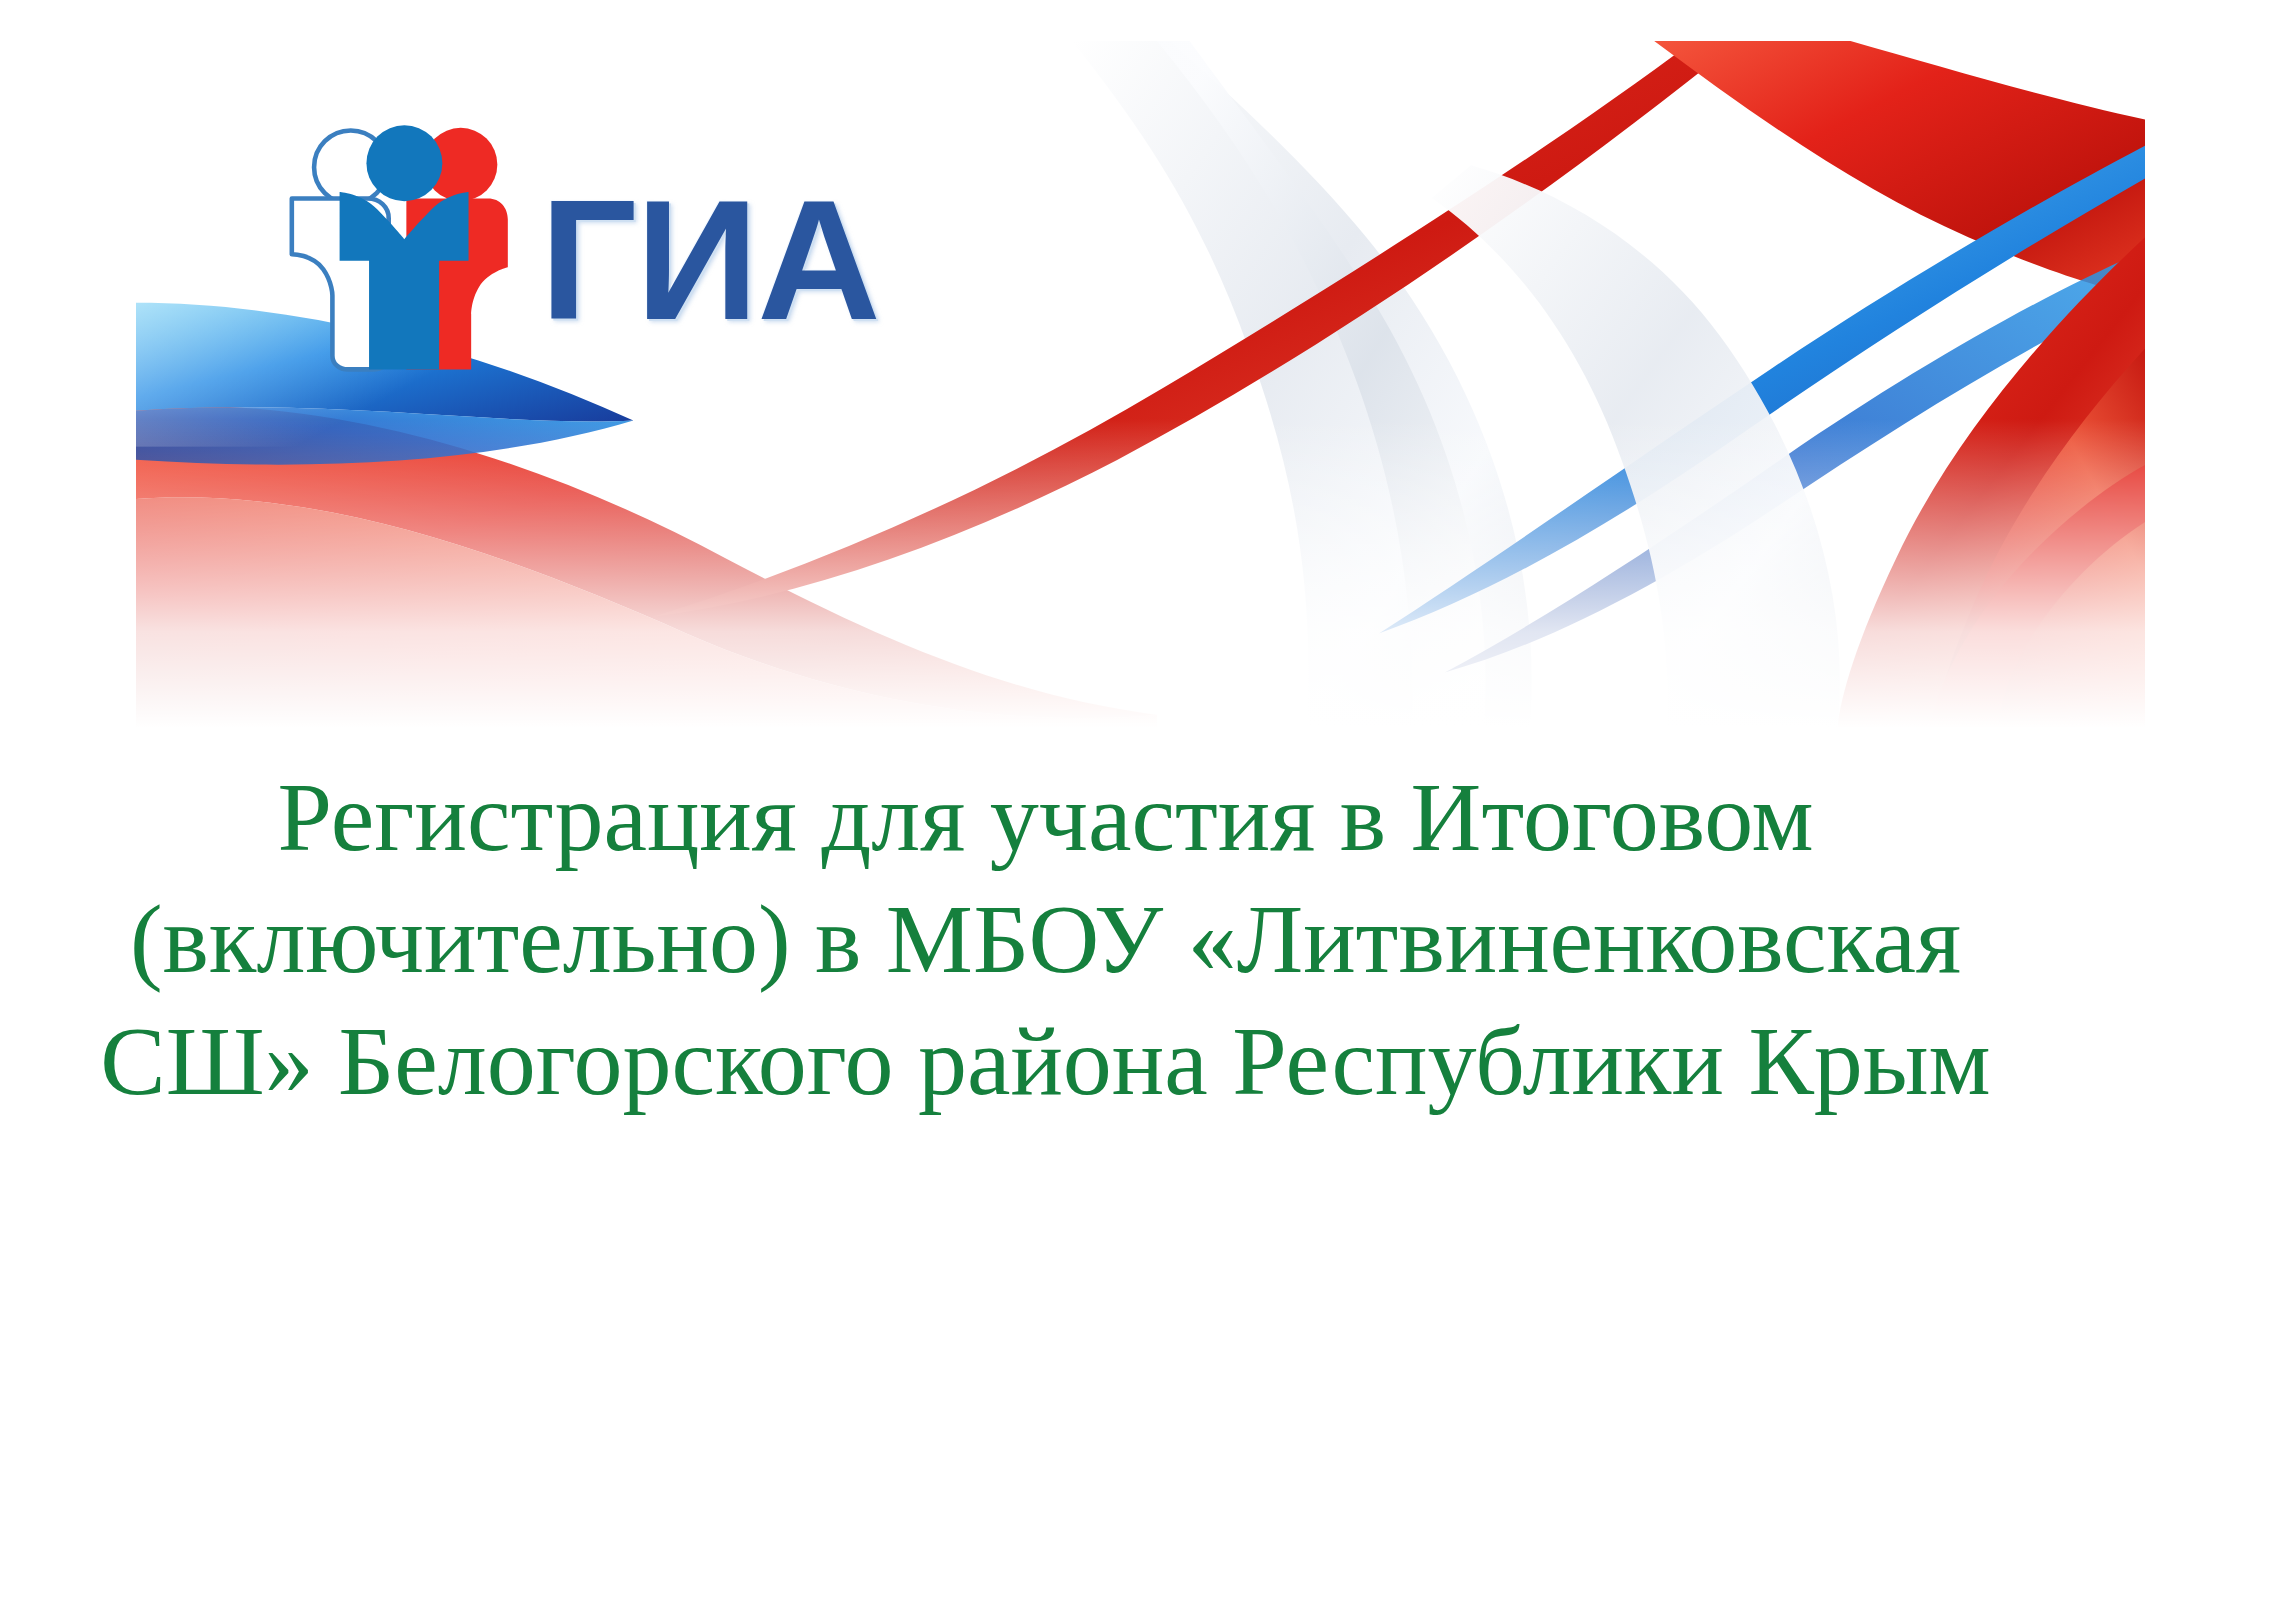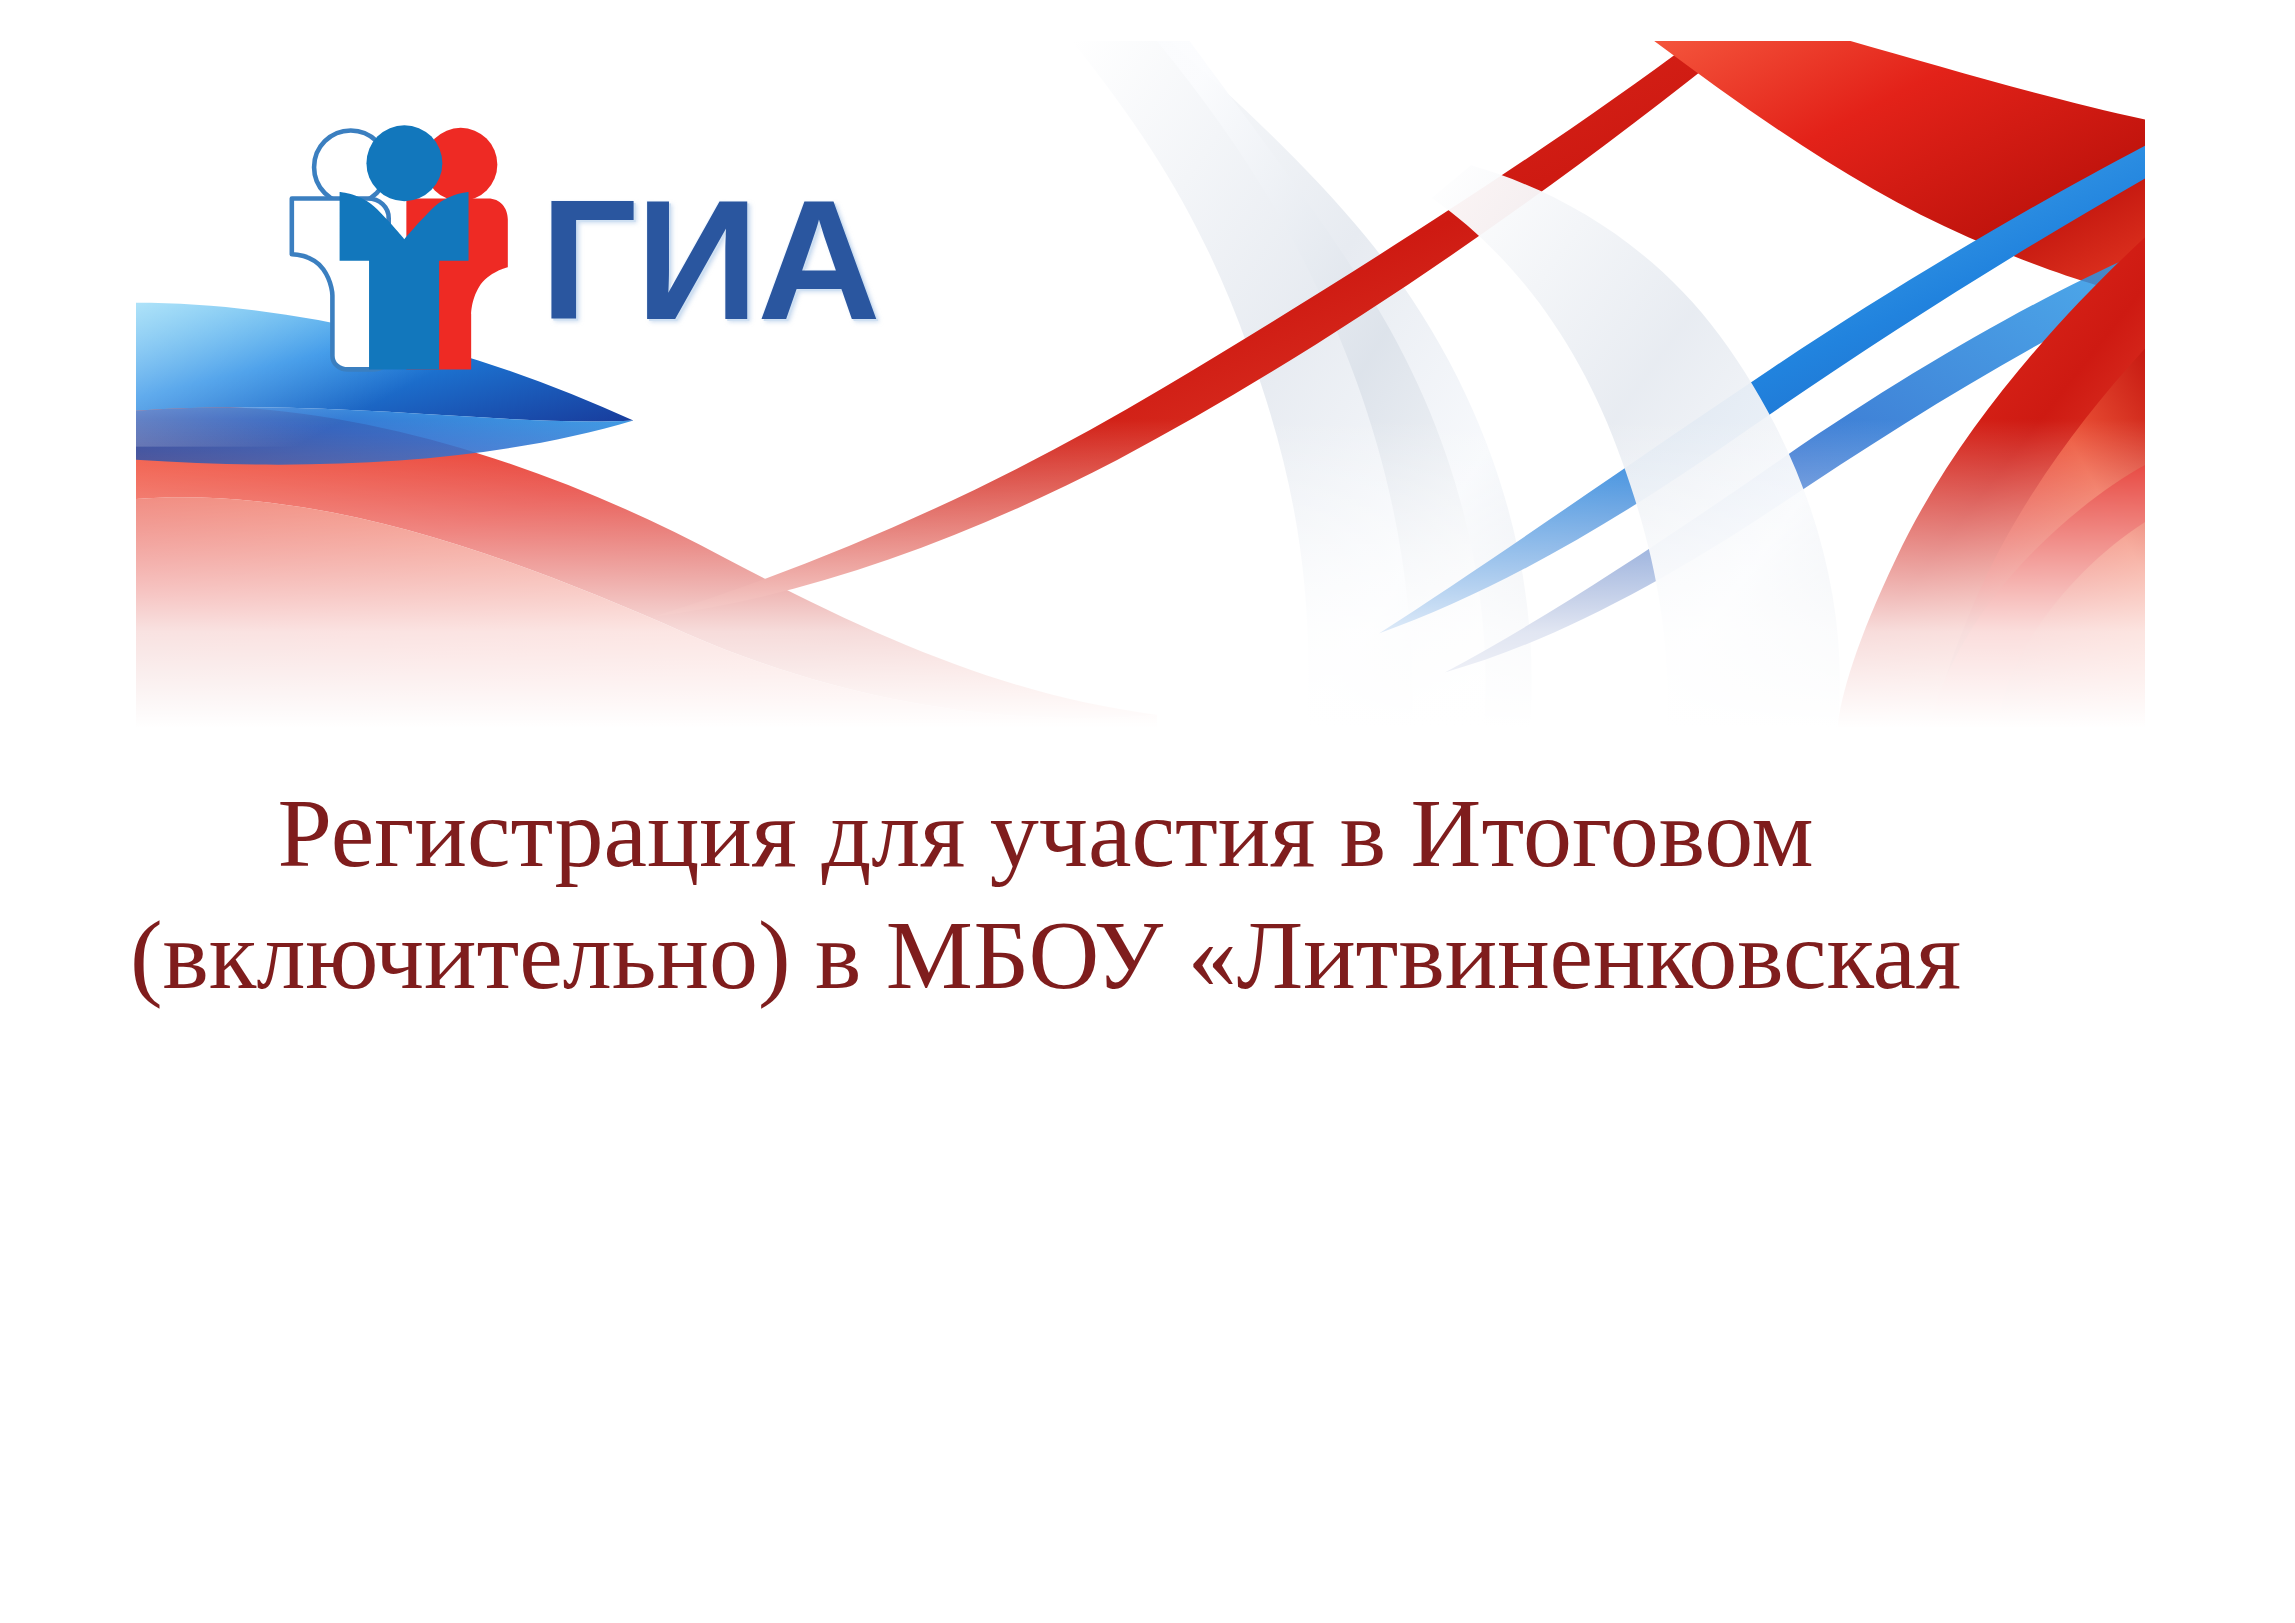--- a/index.html
+++ b/index.html
@@ -74,26 +74,25 @@
        3.3px  3.3px 4.6px rgba(160,190,225,0.55);
   }
 
   
   .announcement {
     position: absolute;
     left: 0;
     top: 756px;
     width: 2091px;
     text-align: center;
-    color: #7f1d1d;
+    color: #15803d;
     font-family: "Liberation Serif", "DejaVu Serif", serif;
     font-size: 98px;
     line-height: 122px;
     font-weight: 400;
-    margin-top: 16px;
   }
   .announcement .line {
     display: block;
     white-space: nowrap;
   }
 </style>
 </head>
 <body>
 
 <div class="page">
@@ -224,16 +223,17 @@
                    C202,182 182,158 160,136 C136,112 103,110 103,110 Z" fill="#1277BC"></path>
         </g>
       </svg>
     </span>
     <span class="logo-word">ГИА</span>
   </div>
 
   <div class="announcement">
     <span class="line">Регистрация для участия в Итоговом</span>
     <span class="line">(включительно) в МБОУ «Литвиненковская</span>
+    <span class="line">СШ» Белогорского района Республики Крым</span>
   </div>
 
 </div>
 
 
 </body></html>

